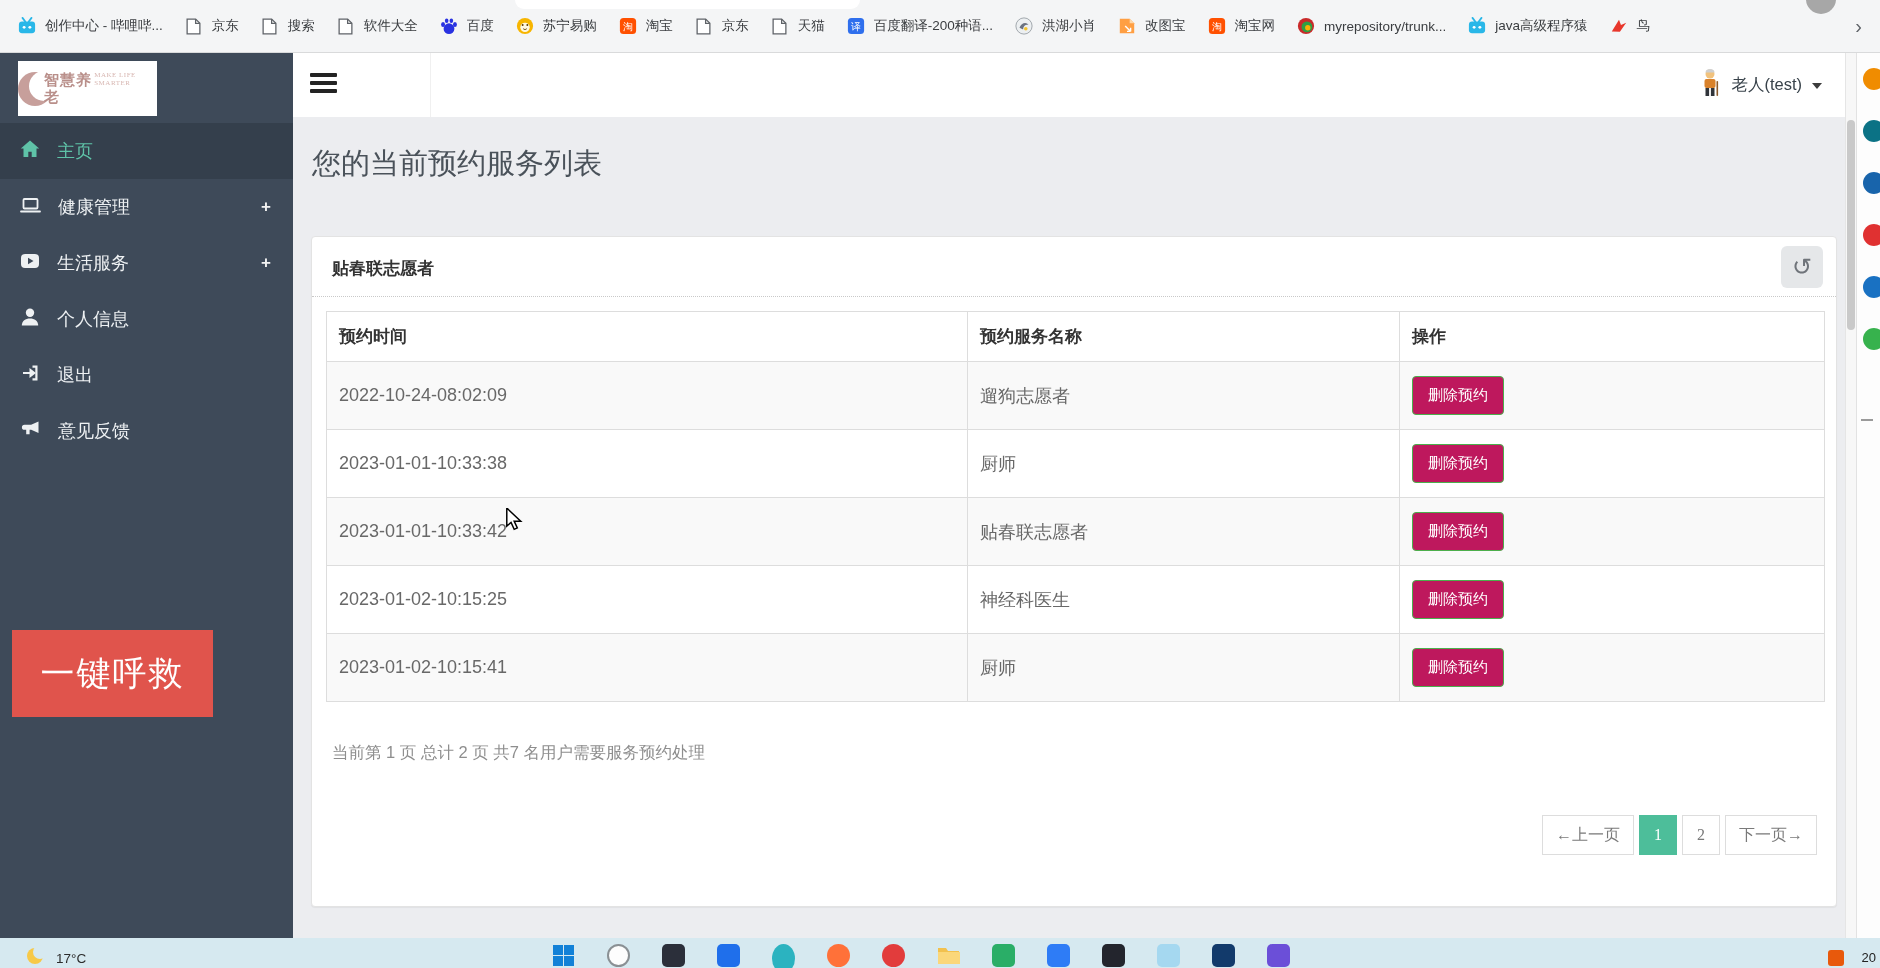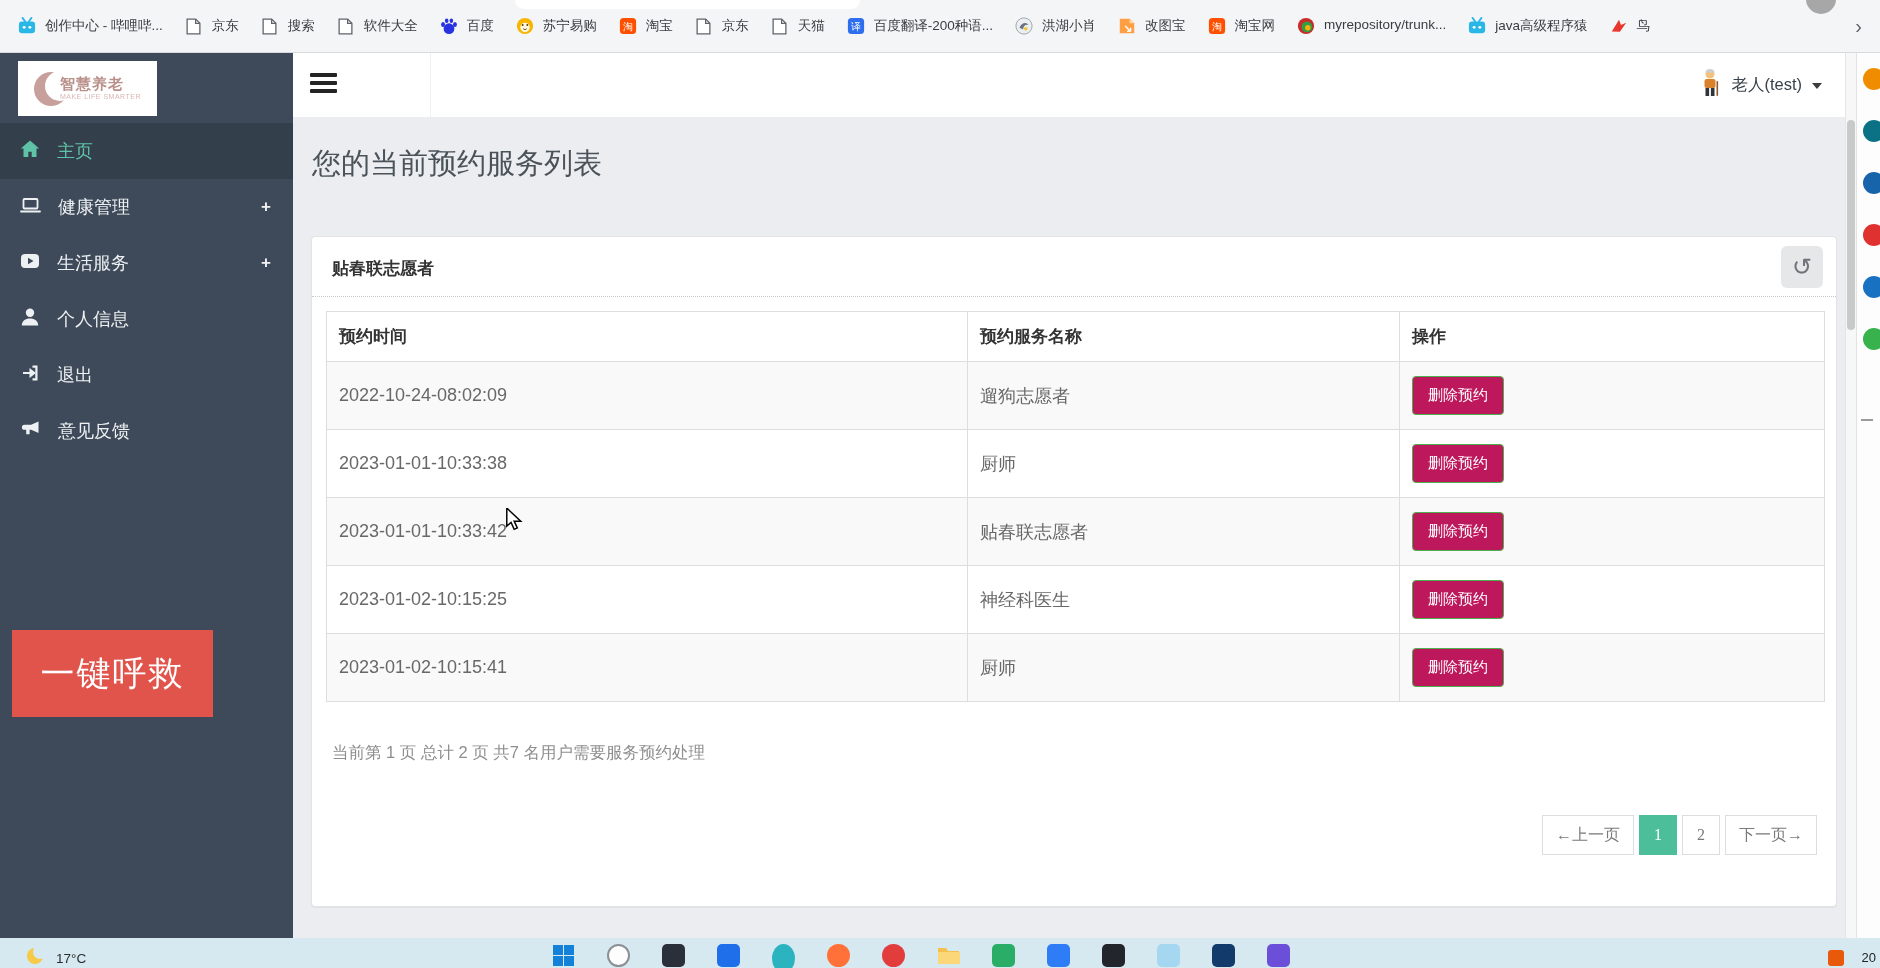--- a/index.html
+++ b/index.html
@@ -7,33 +7,33 @@
               font-family:"Liberation Sans", sans-serif; }
 
   
   .bookmarks-bar { position:absolute; left:0; top:0; width:1880px; height:53px;
     background:#f4f5f6; border-bottom:1px solid #d9dadb; display:flex;
     align-items:center; padding:0 10px; gap:6px; z-index:5; }
   .chrome-pill { position:absolute; left:515px; top:0; width:345px; height:9px;
     background:#ffffff; border-radius:0 0 9px 9px; z-index:6; }
   .chrome-circle { position:absolute; left:1806px; top:-16px; width:30px; height:30px;
     border-radius:50%; background:#a7a7a7; z-index:6; }
-  .bm-item { display:flex; gap:9px; padding:6px 8px;
+  .bm-item { display:flex; align-items:center; gap:9px; padding:6px 8px;
     border-radius:6px; color:#3a3d40; font-size:13.5px; white-space:nowrap; cursor:pointer; }
   .bm-ic { width:18px; height:18px; display:inline-flex; align-items:center; justify-content:center; }
   .bm-chevron { margin-left:auto; color:#5f6368; font-size:20px; padding:0 8px; cursor:pointer; }
 
   
   .sidebar { position:absolute; left:0; top:53px; width:293px; height:885px; background:#3e4a59; }
   .logo-box { position:absolute; left:18px; top:8px; width:139px; height:55px; background:#fff;
     display:flex; align-items:center; justify-content:center; gap:6px; overflow:hidden; }
   .moon { width:34px; height:34px; border-radius:50%; background:#c79f9b; position:relative; flex:0 0 auto; }
   .moon::after { content:""; position:absolute; left:11px; top:-1px; width:30px; height:30px;
     border-radius:50%; background:#fff; }
-  .logo-text { display:flex; flex-direction:column; line-height:1.1; margin-left:-14px; z-index:1; }
+  .logo-text { display:flex; flex-direction:row; line-height:1.1; margin-left:-14px; z-index:1;font-family:Liberation Serif, serif; }
   .logo-title { color:#b98f8a; font-weight:bold; font-size:15px; letter-spacing:1px; }
   .logo-sub { color:#d8b7b2; font-size:7px; letter-spacing:.5px; }
   .menu { position:absolute; left:0; top:70px; width:293px; }
   .menu-item { height:56px; display:flex; align-items:center; gap:17px; padding:0 20px;
     color:#eef1f3; font-size:18px; position:relative; cursor:pointer; }
   .menu-item.active { background:#343f4c; color:#5fc3a8; }
   .menu-item svg { flex:0 0 auto; }
   .menu-plus { position:absolute; right:22px; font-size:17px; font-weight:bold; color:#f2f2f2; }
   .sos-btn { position:absolute; left:12px; top:577px; width:201px; height:87px; background:#e0544c;
     border:none; color:#fff; font-size:34px; letter-spacing:2px; display:flex; align-items:center;

